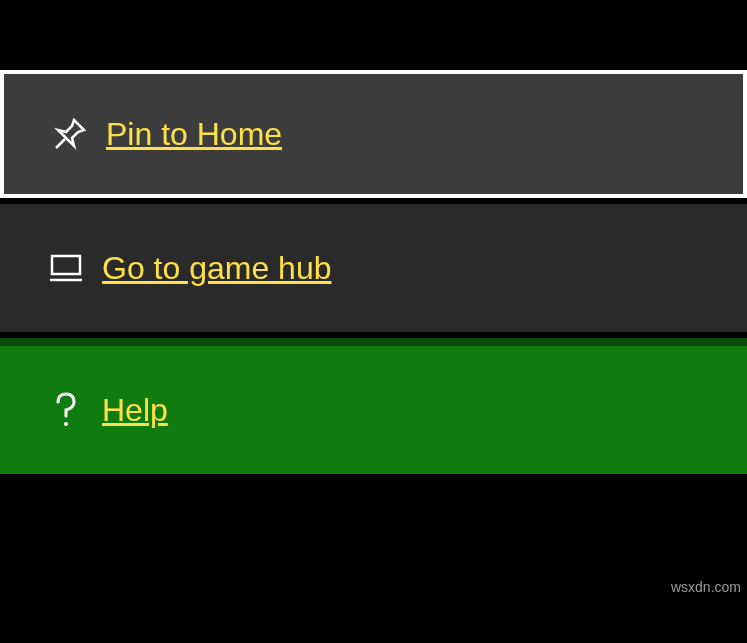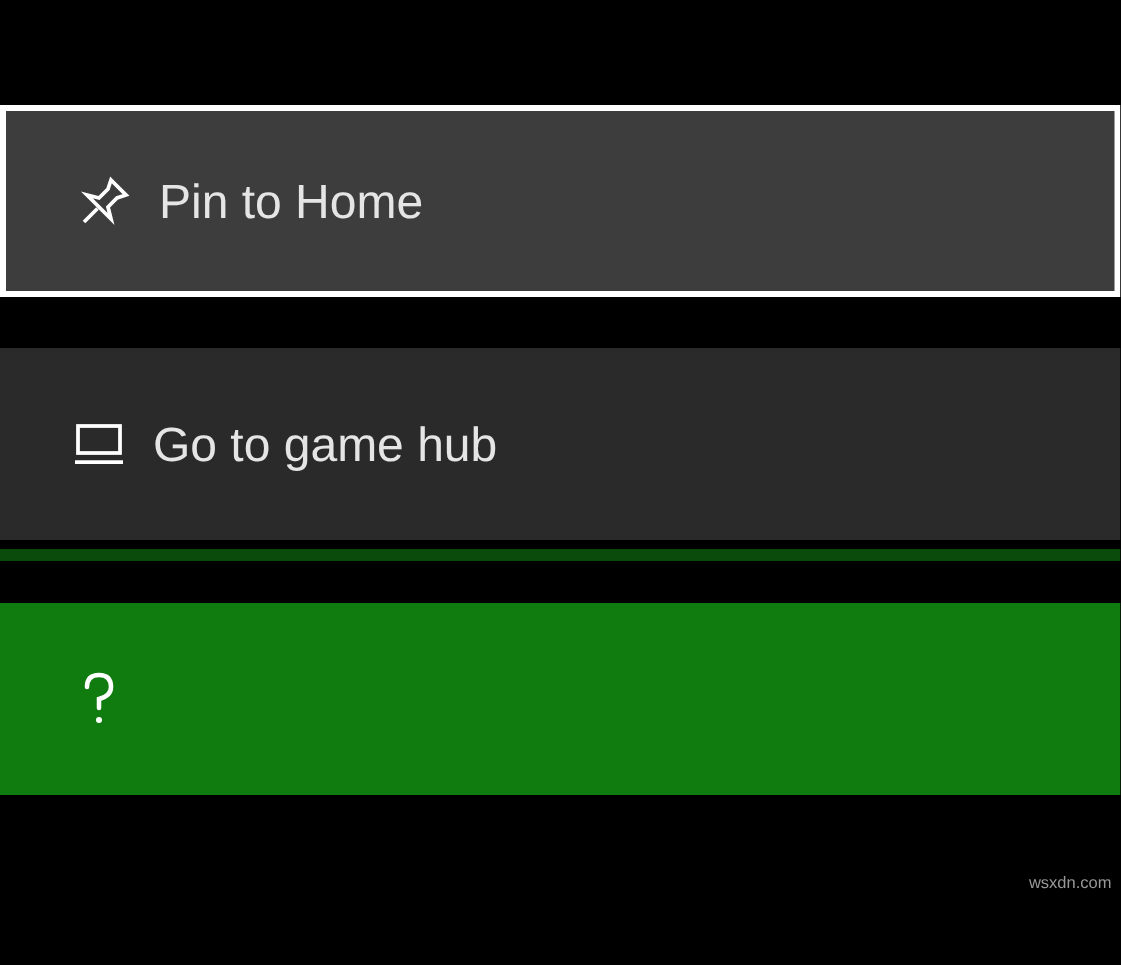--- a/index.html
+++ b/index.html
@@ -26,31 +26,31 @@
     .menu-item {
       display: flex;
       align-items: center;
       height: 128px;
       padding-left: 30px;
       background: #2a2a2a;
       color: #ffffff;
       font-size: 32px;
       font-weight: 300;
       position: relative;
-      margin-top: 28px;
     }
     .menu-item .icon-wrap {
       width: 72px;
       display: flex;
       justify-content: center;
       align-items: center;
       flex-shrink: 0;
     }
     .menu-item .label {
-      color: #e5e5e5;
+      color: #fde047;
+      text-decoration: underline;
     }
     .menu-item.selected {
       background: #3d3d3d;
       border: 4px solid #ffffff;
       outline: 4px solid #000000;
       outline-offset: 0px;
       margin: 0;
     }
     .gap {
       height: 6px;
@@ -71,21 +71,21 @@
     }
     svg {
       fill: none;
       stroke: #ffffff;
       stroke-width: 2;
     }
     .watermark {
       position: absolute;
       right: 6px;
       bottom: 48px;
-      font-size: 11px;
+      font-size: 14px;
       color: #999;
       writing-mode: horizontal-tb;
       transform: rotate(0);
     }
   </style>
 </head>
 <body>
 
 <div class="menu">
   <div class="spacer-top"></div>
@@ -117,16 +117,17 @@
 
   <div class="help-gap"></div>
 
   <div class="menu-item help-item">
     <span class="icon-wrap">
       <svg width="32" height="40" viewBox="0 0 32 40">
         <path d="M 8 12 Q 8 4 16 4 Q 24 4 24 12 Q 24 18 16 20 L 16 26" stroke="#ffffff" stroke-width="3" fill="none" stroke-linecap="round"></path>
         <circle cx="16" cy="34" r="2" fill="#ffffff" stroke="none"></circle>
       </svg>
     </span>
+    <span class="label">Help</span>
   </div>
 </div>
 
 <div class="watermark">wsxdn.com</div>
 
 </body></html>

